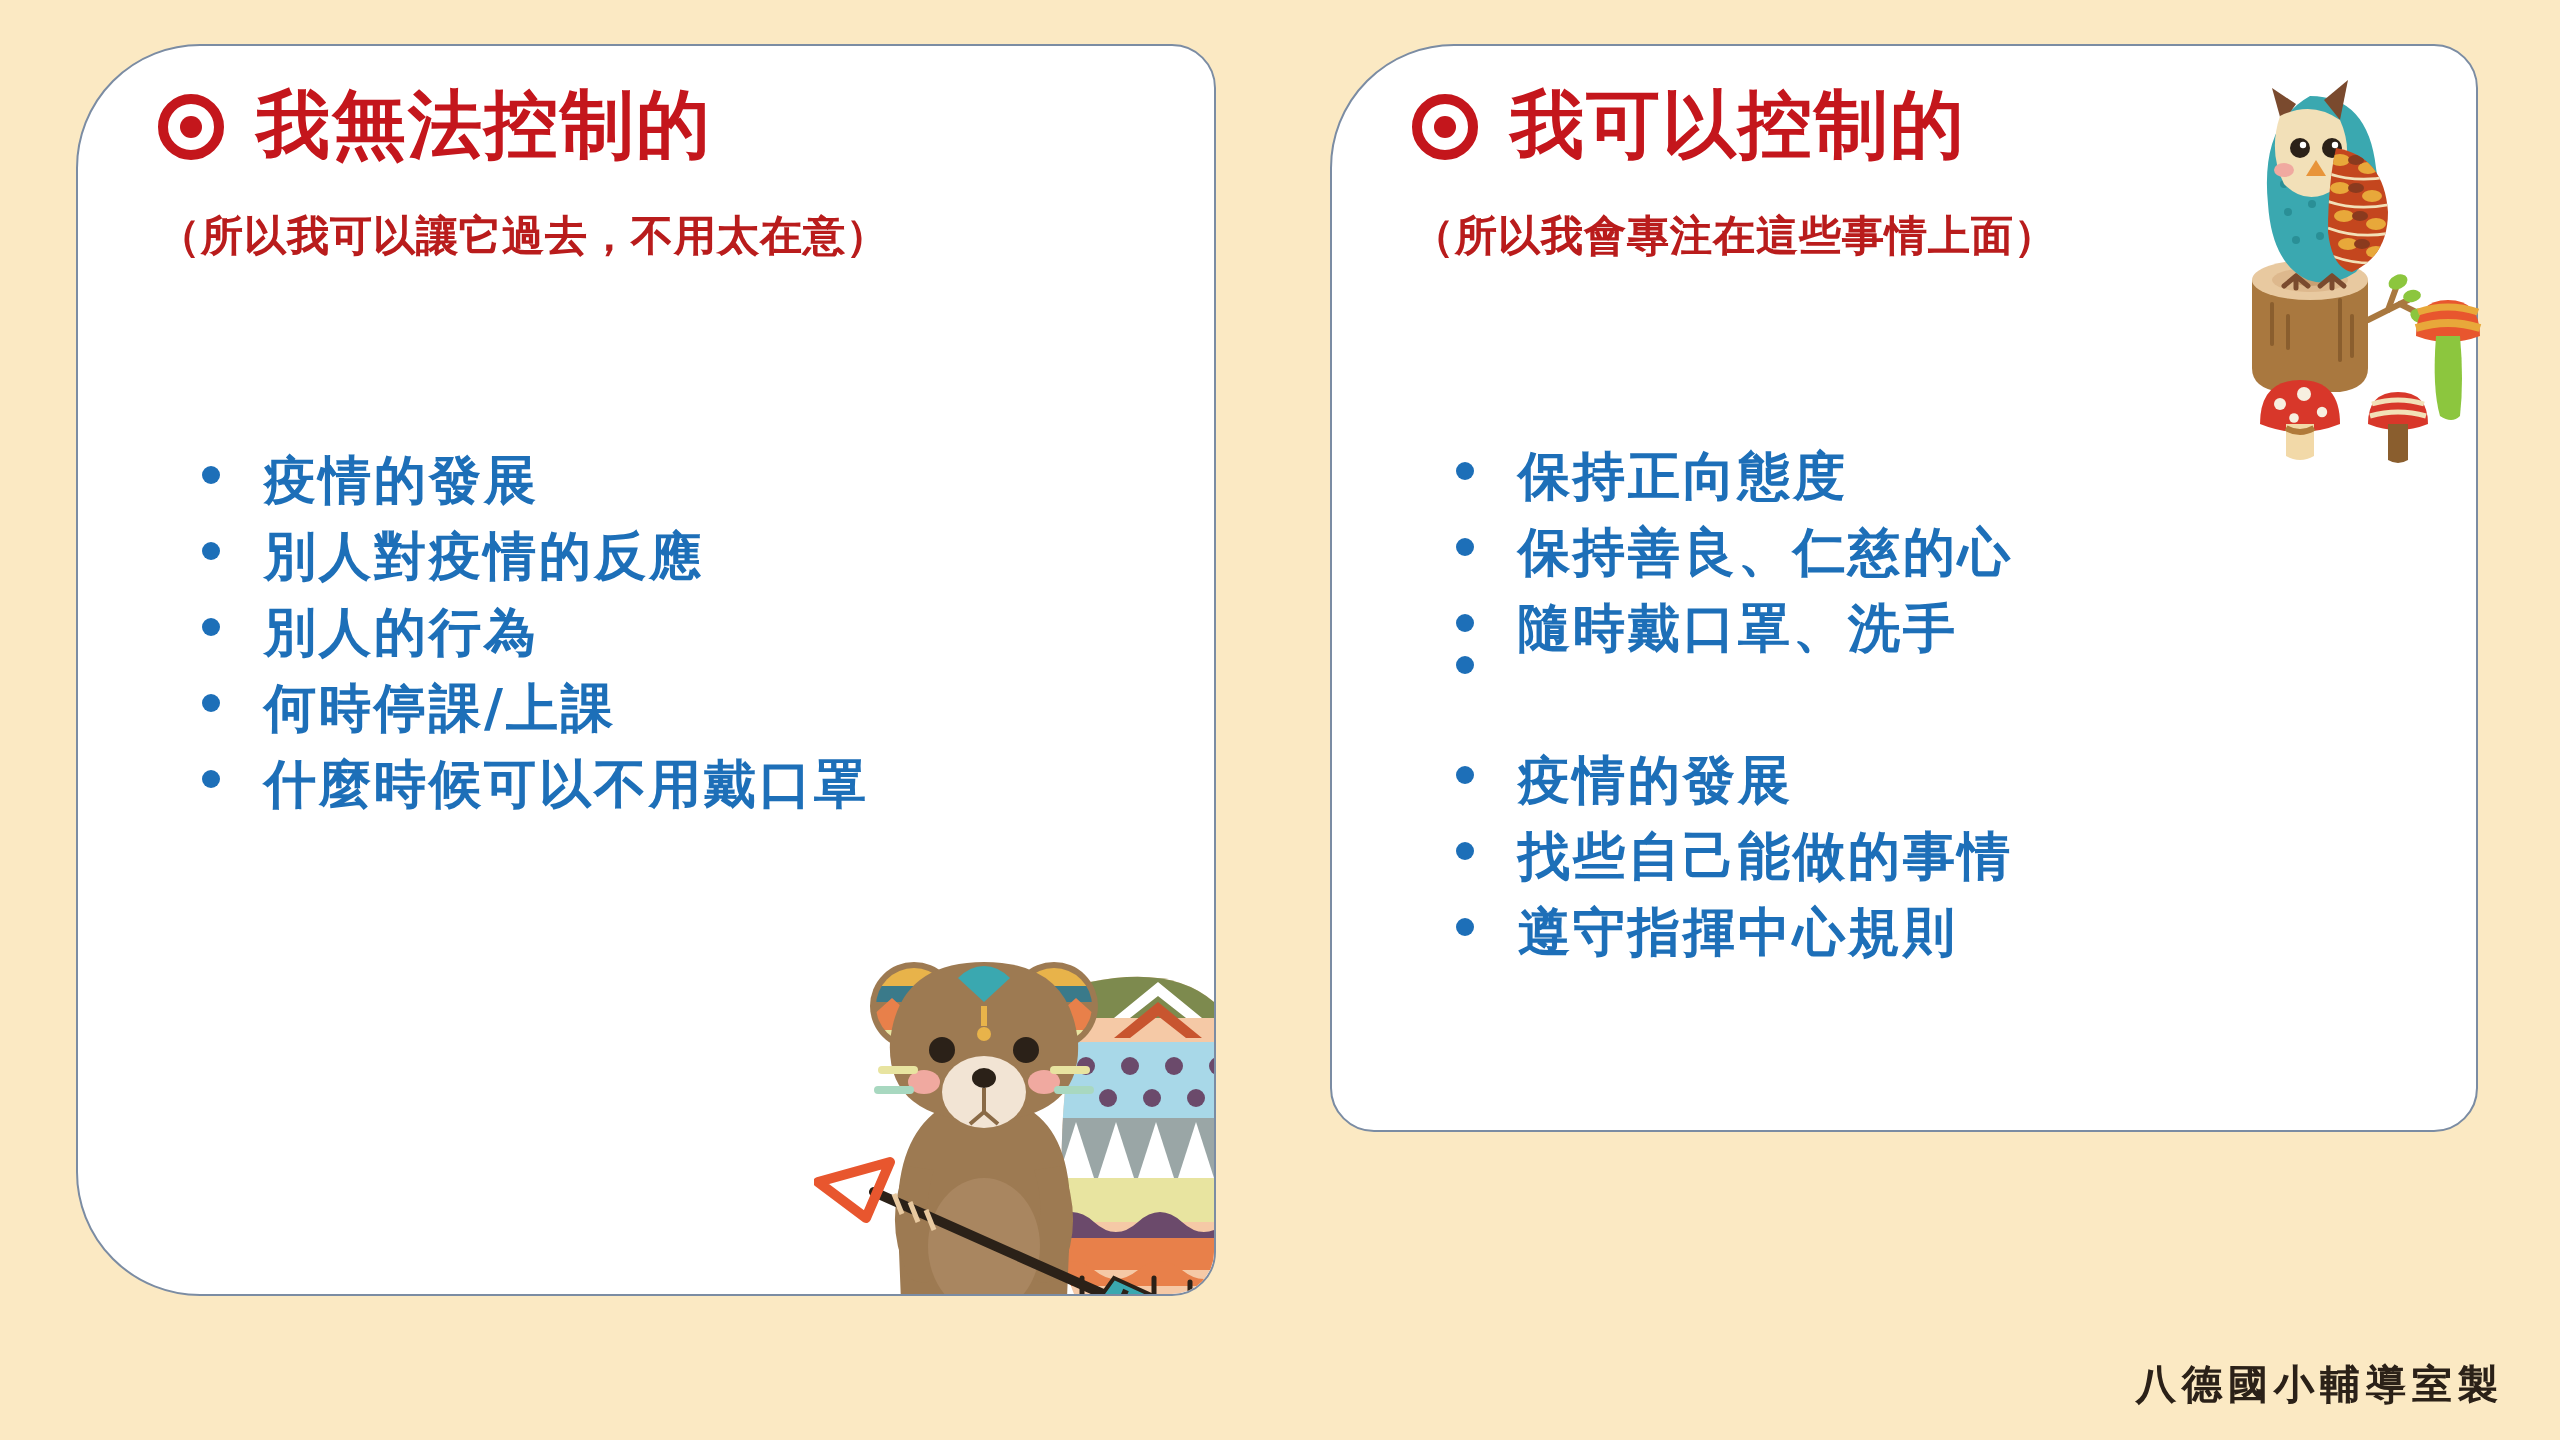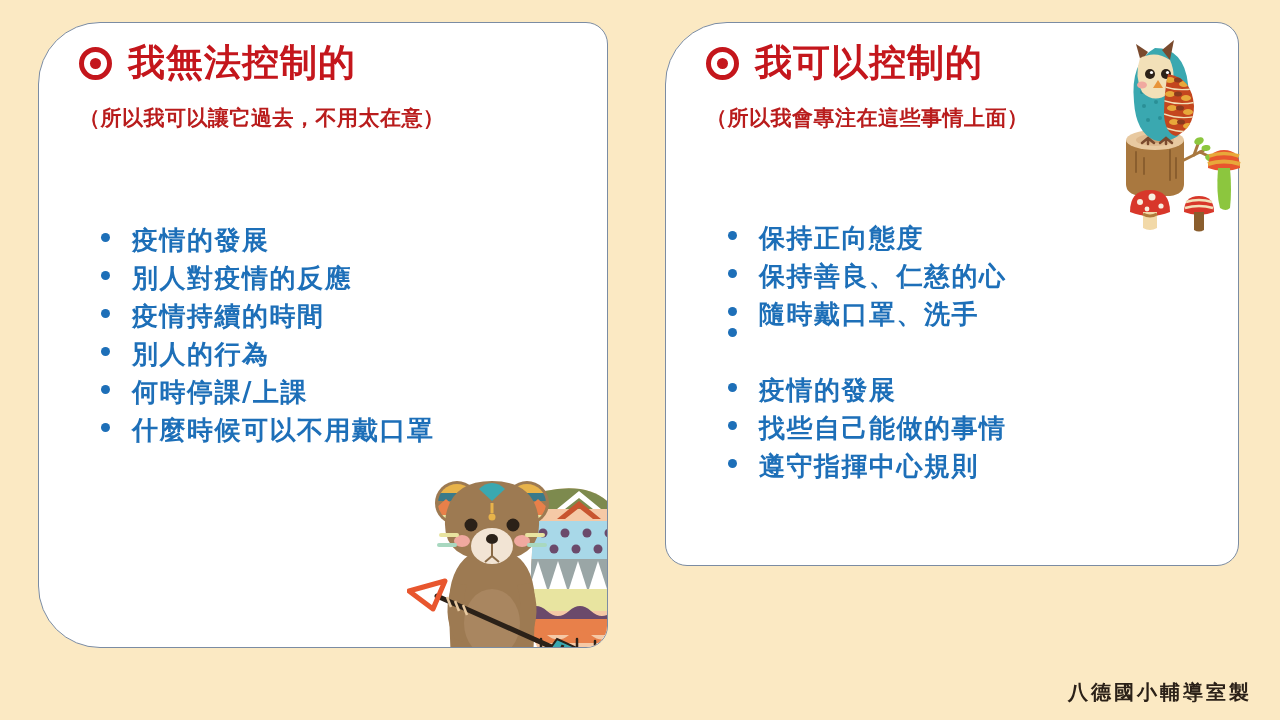--- a/index.html
+++ b/index.html
@@ -160,24 +160,20 @@
     </div>
 
     <ul class="list left">
       <li>
           <span class="dot"></span>
           <span>疫情的發展</span>
         </li>
       <li>
           <span class="dot"></span>
           <span>別人對疫情的反應</span>
-        </li>
-      <li>
-          <span class="dot"></span>
-          <span>疫情持續的時間</span>
         </li>
       <li>
           <span class="dot"></span>
           <span>別人的行為</span>
         </li>
       <li>
           <span class="dot"></span>
           <span>何時停課/上課</span>
         </li>
       <li>

